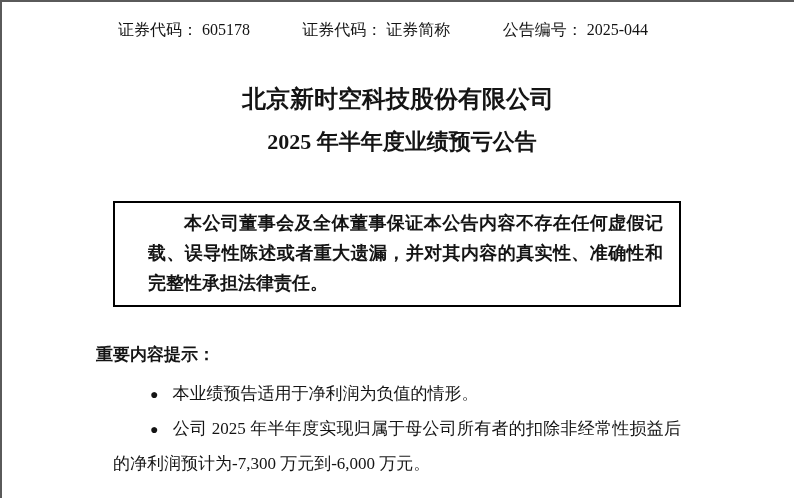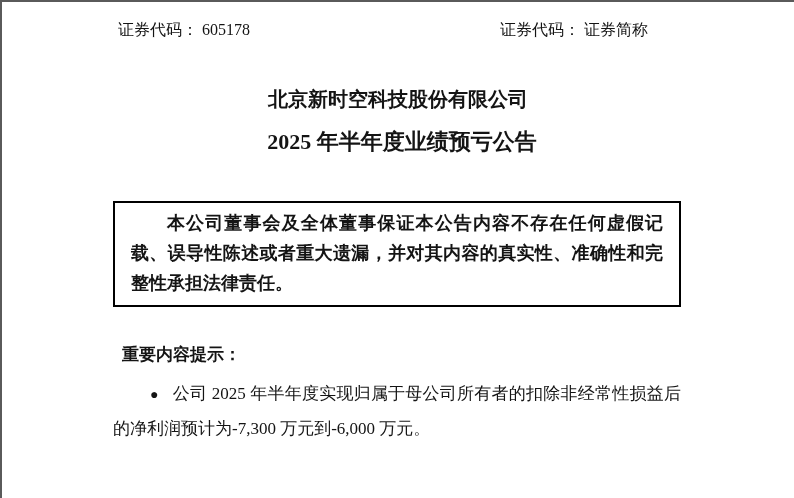--- a/index.html
+++ b/index.html
@@ -20,44 +20,44 @@
     justify-content: space-between;
     padding: 18px 146px 0 116px;
     font-size: 16px;
     line-height: 20px;
     white-space: nowrap;
   }
   .header-item .val { margin-left: 4px; }
   .doc-title {
     margin-top: 46px;
     text-align: center;
-    font-size: 20px;
+    font-size: 24px;
     font-weight: bold;
     line-height: 26px;
   }
   .doc-subtitle {
     margin-top: 17px;
     text-align: center;
     font-size: 22px;
     font-weight: bold;
     line-height: 26px;
     padding-left: 8px;
   }
   .declaration-box {
     margin: 46px 113px 0 111px;
     border: 2px solid #000000;
-    padding: 5px 16px 7px 16px;
+    padding: 5px 16px 7px 33px;
     font-size: 18px;
     font-weight: bold;
     line-height: 30px;
     text-indent: 2em;
     text-align: justify;
   }
   .important-heading {
-    margin: 37px 0 0 120px;
+    margin: 37px 0 0 94px;
     font-size: 17px;
     font-weight: bold;
     line-height: 22px;
   }
   .bullet-list {
     margin: 11px 113px 0 111px;
     font-size: 17px;
     line-height: 34px;
     text-align: justify;
   }
@@ -74,31 +74,37 @@
 
 <div class="page">
 
   <div class="header-row">
     <span class="header-item">
       <span>证券代码：</span><span class="val">605178</span>
     </span>
     <span class="header-item">
       <span>证券代码：</span><span class="val">证券简称</span>
     </span>
+    <span class="header-item">
+      <span>公告编号：</span><span class="val">2025-044</span>
+    </span>
   </div>
 
   <div class="doc-title">北京新时空科技股份有限公司</div>
 
   <div class="doc-subtitle">2025 年半年度业绩预亏公告</div>
 
   <div class="declaration-box">
     <span>本公司董事会及全体董事保证本公告内容不存在任何虚假记载、误导性陈述或者重大遗漏，并对其内容的真实性、准确性和完整性承担法律责任。</span>
   </div>
 
   <div class="important-heading">重要内容提示：</div>
 
   <div class="bullet-list">
     <p class="bullet-item">
+      <span class="bullet">●</span><span>本业绩预告适用于净利润为负值的情形。</span>
+    </p>
+    <p class="bullet-item">
       <span class="bullet">●</span><span>公司 2025 年半年度实现归属于母公司所有者的扣除非经常性损益后的净利润预计为-7,300 万元到-6,000 万元。</span>
     </p>
   </div>
 
 </div>
 
 </body></html>

